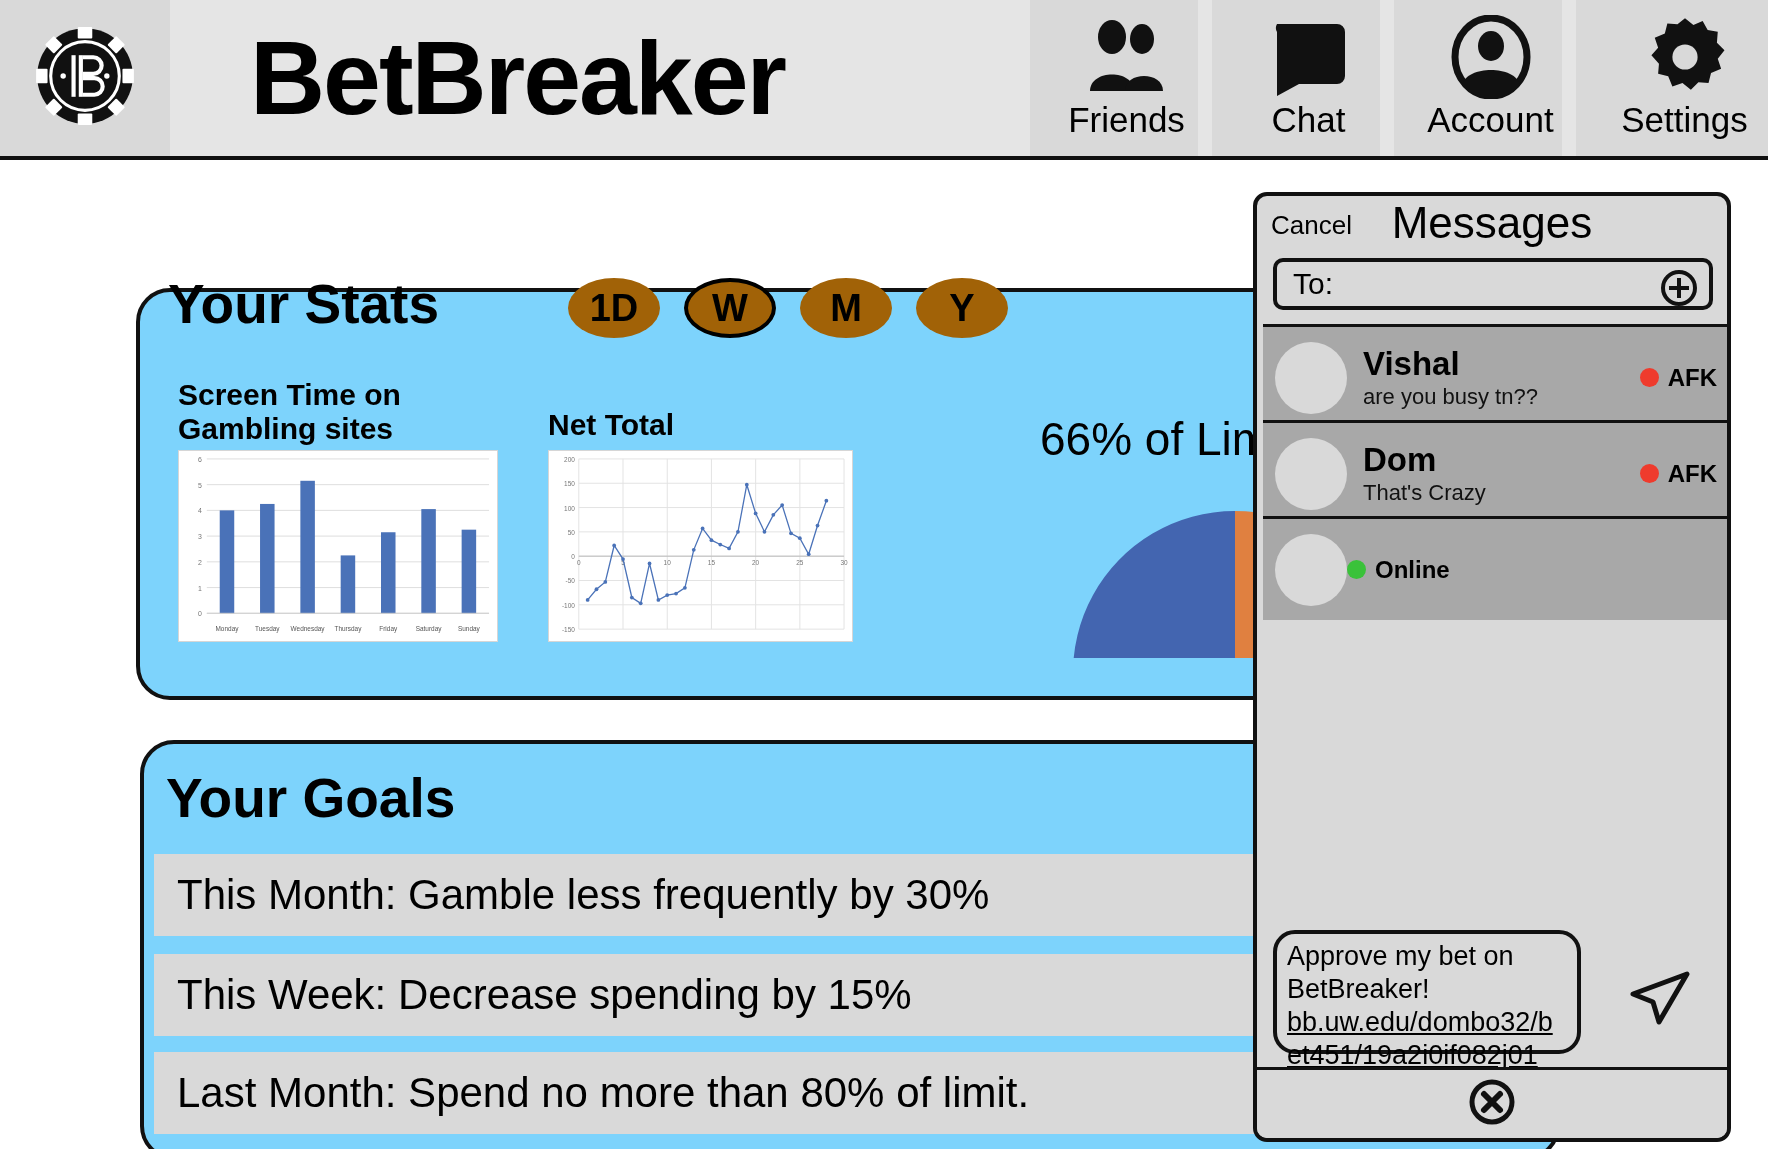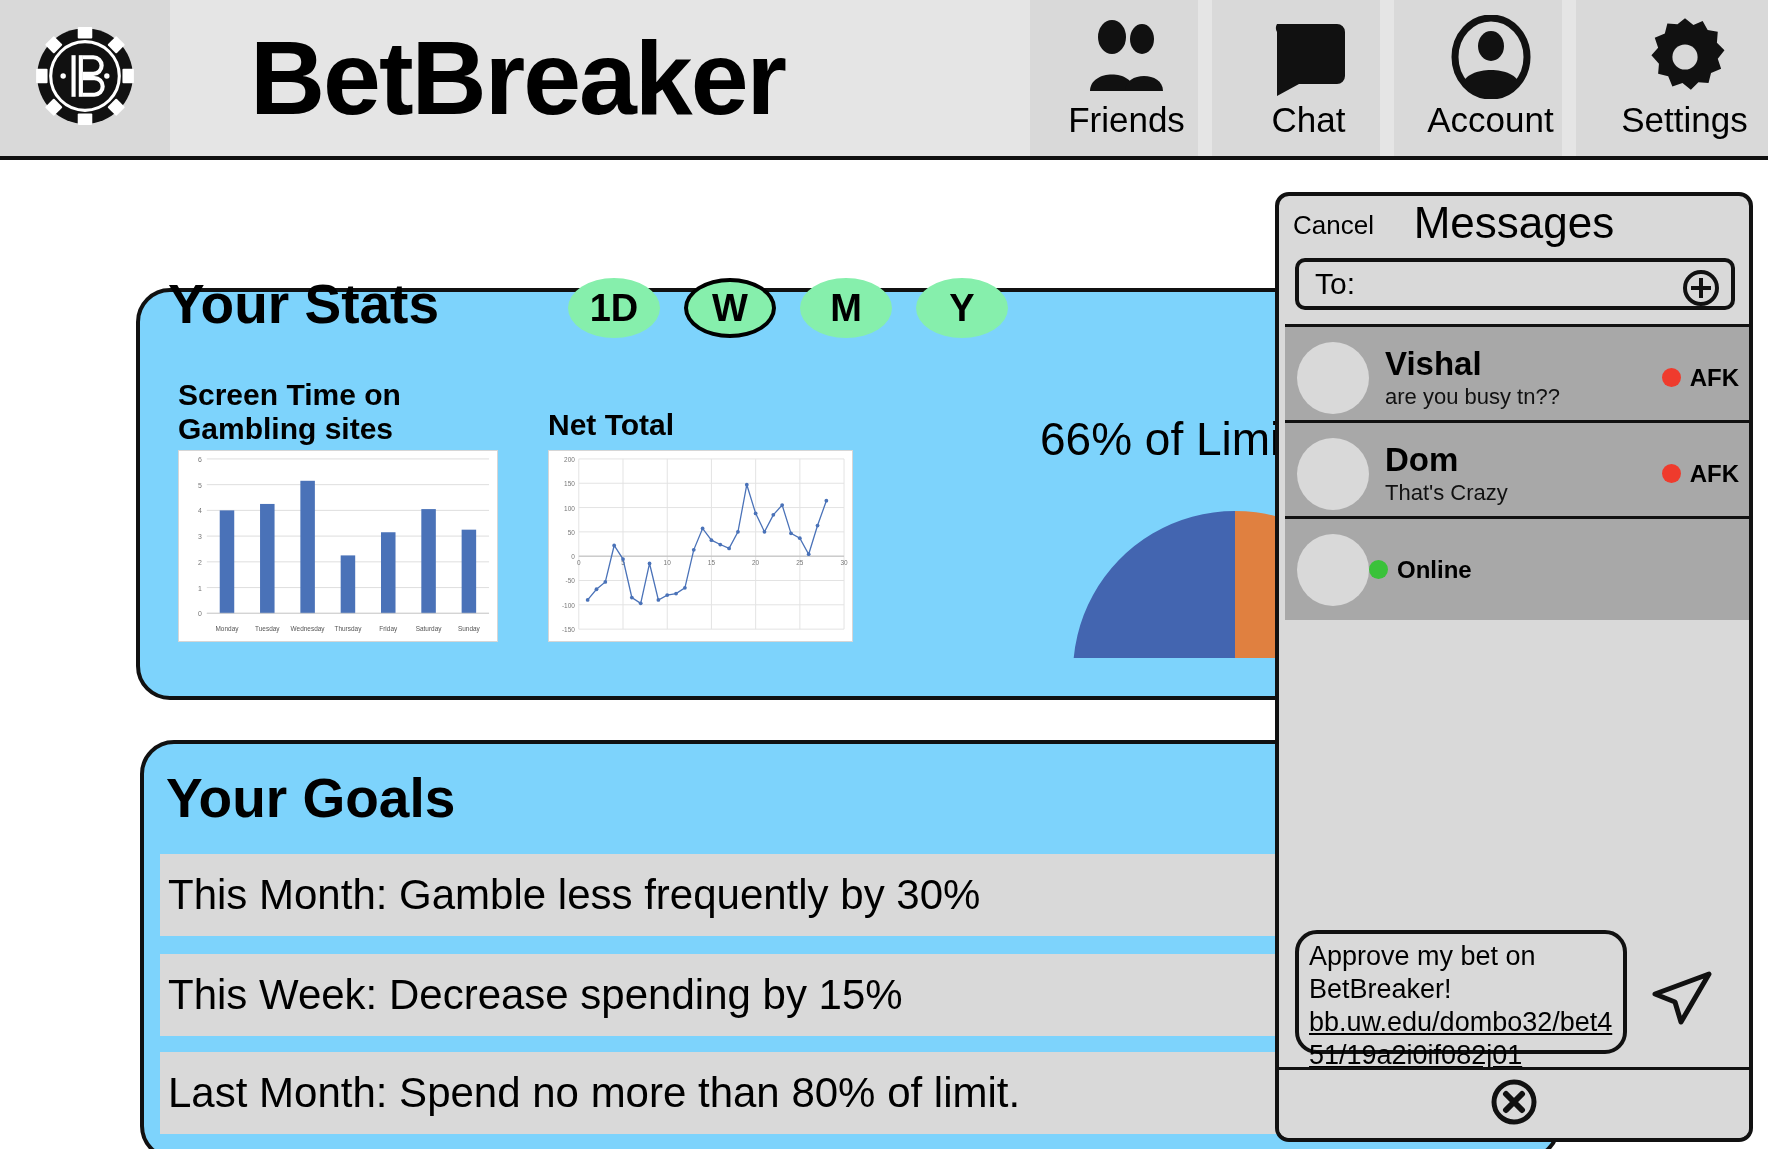--- a/index.html
+++ b/index.html
@@ -59,21 +59,21 @@
   .card-title{
     position:absolute;font-size:55px;font-weight:bold;color:#000;white-space:nowrap;
   }
   #stats-title{left:32px;top:24px;}
   #goals-title{left:22px;top:22px;}
 
   
   #range-pills{position:absolute;left:568px;top:278px;display:flex;gap:24px;}
   .pill{
     width:92px;height:60px;border-radius:50%;
-    background:#86efac;
+    background:#a16207;
     display:flex;align-items:center;justify-content:center;
     font-size:38px;font-weight:bold;color:#000;
     cursor:pointer;box-sizing:border-box;border:4px solid transparent;text-align:center;
   }
   .pill.selected{border:4px solid #000;}
 
   
   .chart-head{
     position:absolute;font-size:30px;font-weight:bold;color:#000;line-height:34px;
   }
@@ -92,40 +92,39 @@
   #limit-label{
     position:absolute;left:1040px;top:412px;
     font-size:46px;color:#000;white-space:nowrap;
   }
   #pie-wrap{
     position:absolute;left:1070px;top:508px;width:330px;height:150px;overflow:hidden;
   }
 
   
   .goal-row{
-    position:absolute;left:16px;width:1372px;height:82px;
+    position:absolute;left:10px;width:1372px;height:82px;
     background:#d9d9d9;
     display:flex;align-items:center;
-    box-sizing:border-box;padding-left:8px;
+    box-sizing:border-box;padding-left:23px;
     cursor:pointer;
   }
   .goal-row span{font-size:42px;color:#000;white-space:nowrap;}
   #goal-0{top:110px;}
   #goal-1{top:210px;}
   #goal-2{top:308px;}
 
   
   #messages-panel{
     position:absolute;left:1253px;top:192px;width:478px;height:950px;
     background:#d9d9d9;
     border:4px solid #111;
     border-radius:14px;
     box-sizing:border-box;
     overflow:hidden;
-    margin-left:22px;
   }
   #msg-cancel{
     position:absolute;left:14px;top:14px;font-size:26px;color:#000;cursor:pointer;
   }
   #msg-title{
     position:absolute;left:0;top:2px;width:100%;text-align:center;
     font-size:44px;color:#000;
   }
   #to-field{
     position:absolute;left:16px;top:62px;width:440px;height:52px;
@@ -157,21 +156,21 @@
   .contact-status{
     display:flex;align-items:center;gap:9px;margin-right:16px;flex:none;
   }
   .status-dot{width:19px;height:19px;border-radius:50%;flex:none;}
   .status-text{font-size:24px;font-weight:bold;color:#000;white-space:nowrap;}
 
   #compose-area{
     position:absolute;left:0;bottom:72px;width:470px;height:140px;
   }
   #compose-bubble{
-    position:absolute;left:16px;top:4px;width:332px;height:124px;
+    position:absolute;left:16px;top:4px;width:308px;height:124px;
     background:#d9d9d9;border:4px solid #111;border-radius:22px;
     box-sizing:border-box;padding:6px 10px 0 10px;
     cursor:text;
   }
   #compose-bubble .ctext{font-size:27px;color:#000;line-height:33px;}
   #compose-bubble .clink{font-size:27px;color:#000;line-height:33px;text-decoration:underline;word-break:break-all;}
   #send-btn{position:absolute;left:372px;top:42px;cursor:pointer;}
 
   #panel-footer{
     position:absolute;left:0;bottom:0;width:470px;height:68px;

